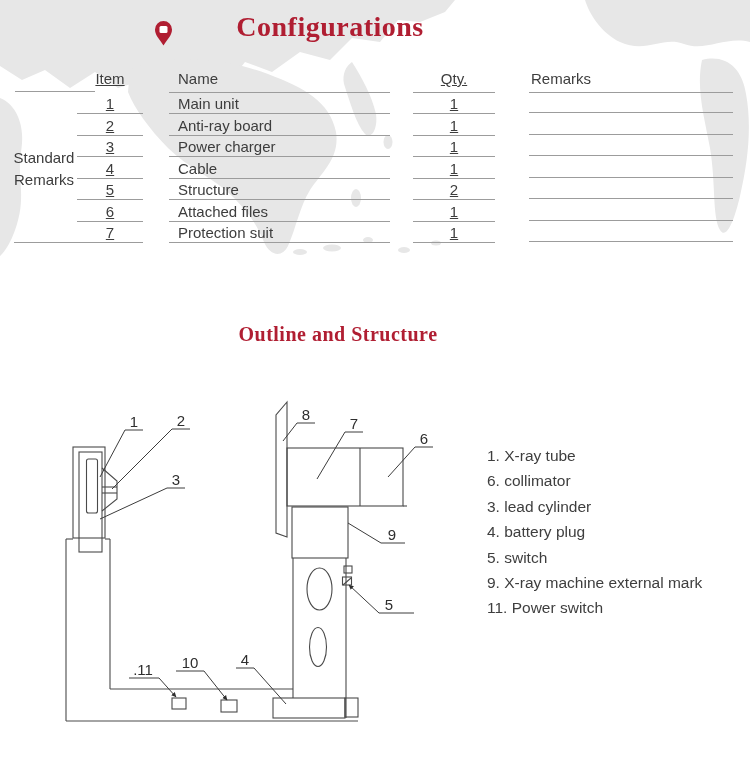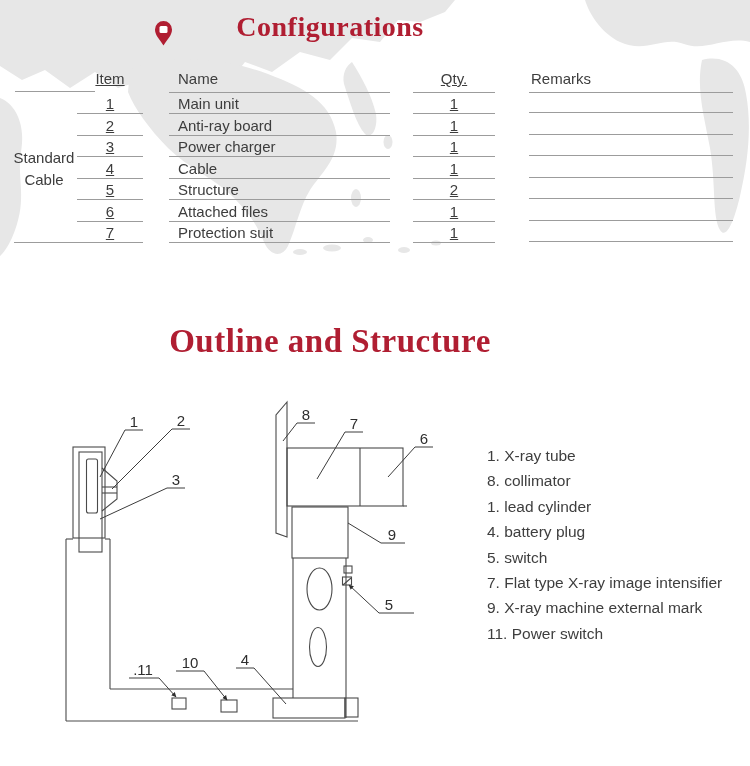--- a/index.html
+++ b/index.html
@@ -3,21 +3,21 @@
 <meta charset="utf-8">
 <style>
   html,body{margin:0;padding:0;background:#fff;}
   .page{position:relative;width:750px;height:766px;background:#fff;overflow:hidden;
         font-family:"Liberation Sans", sans-serif;}
   svg{display:block;}
   .layer{position:absolute;left:0;top:0;}
   .title{position:absolute;left:0;width:660px;text-align:center;
          font-family:"Liberation Serif", serif;font-weight:bold;color:#b01e32;}
   #title-config{top:11px;font-size:28px;letter-spacing:0.5px;}
-  #title-outline{top:323px;font-size:33px;letter-spacing:0.5px;}
+  #title-outline{top:323px;font-size:20px;letter-spacing:0.5px;margin-left:8px;}
   .cell{position:absolute;font-size:15px;color:#3d3d3d;white-space:nowrap;text-align:center;}
   .c-center{text-align:center;text-decoration:underline;}
   .rule{position:absolute;height:1px;background:#9c9c9c;}
   .group-label{position:absolute;left:12px;top:147px;width:64px;text-align:center;
                font-size:15px;line-height:22px;color:#3d3d3d;}
   .parts{position:absolute;left:487px;top:443px;}
   .parts div{font-size:15.5px;line-height:25.4px;color:#3e3e3e;white-space:nowrap;}
   .diagram-text{font-family:"Liberation Sans", sans-serif;font-size:15px;fill:#2e2e2e;}
 </style>
 </head>
@@ -44,21 +44,21 @@
     <g>
       <path d="M163.5,45.5 C159,38.5 155,35 155,29.5 A8.5,8.5 0 1 1 172,29.5 C172,35 168,38.5 163.5,45.5 Z" fill="#b01e32"></path>
       <rect x="159.5" y="26" width="8" height="7" rx="1.5" fill="#ffffff"></rect>
     </g>
   </svg>
 
   <div class="title" id="title-config">Configurations</div>
   <div class="title" id="title-outline">Outline and Structure</div>
 
   <div class="layer" id="table-layer">
-    <div class="group-label">Standard Cable</div>
+    <div class="group-label">Standard Remarks</div>
 
     <div class="cell c-center" style="left:77px;top:70px;width:66px">Item</div>
     <div class="cell" style="left:178px;top:70px">Name</div>
     <div class="cell c-center" style="left:413px;top:70px;width:82px">Qty.</div>
     <div class="cell" style="left:531px;top:70px">Remarks</div>
 
     <div class="cell c-center" style="left:77px;top:95px;width:66px">1</div>
     <div class="cell" style="left:178px;top:95px">Main unit</div>
     <div class="cell c-center" style="left:413px;top:95px;width:82px">1</div>
 
@@ -203,22 +203,21 @@
       <text x="354" y="429">7</text>
       <text x="306" y="420">8</text>
       <text x="392" y="540">9</text>
       <text x="190" y="668">10</text>
       <text x="143" y="675">.11</text>
     </g>
   </svg>
 
   <div class="parts">
     <div>1. X-ray tube</div>
-    <div>8. collimator</div>
-    <div>1. lead cylinder</div>
+    <div>6. collimator</div>
+    <div>3. lead cylinder</div>
     <div>4. battery plug</div>
     <div>5. switch</div>
-    <div>7. Flat type X-ray image intensifier</div>
     <div>9. X-ray machine external mark</div>
     <div>11. Power switch</div>
   </div>
 
 </div>
 
 </body></html>

